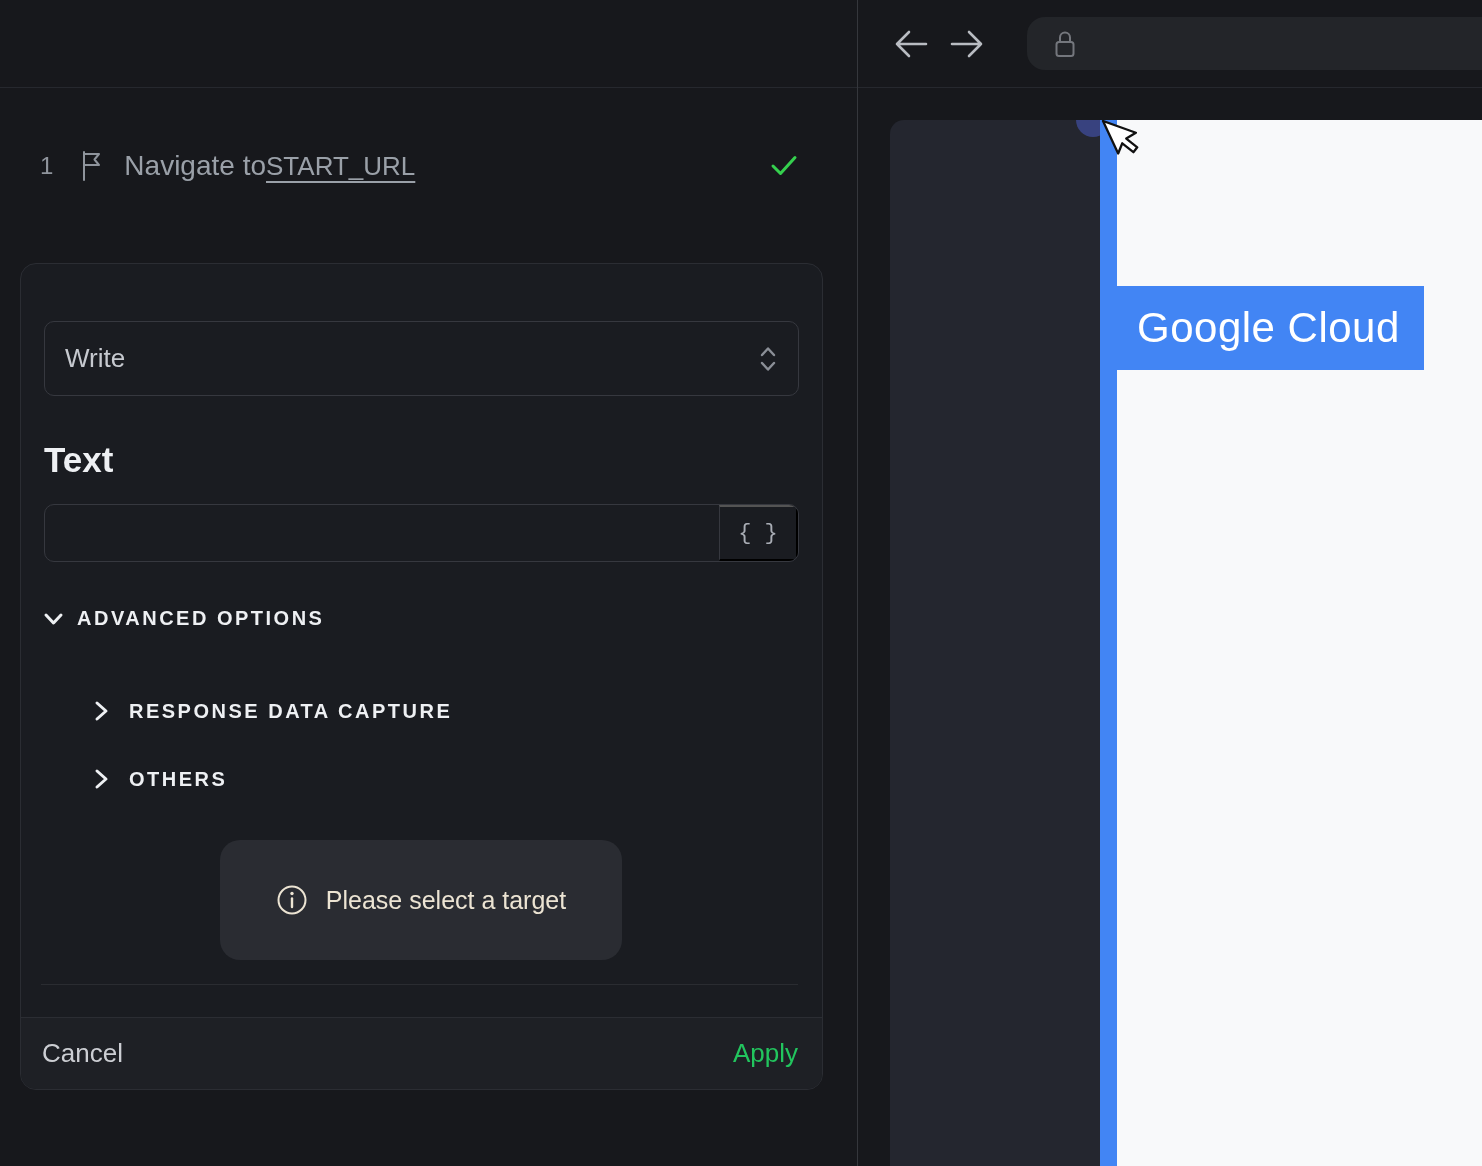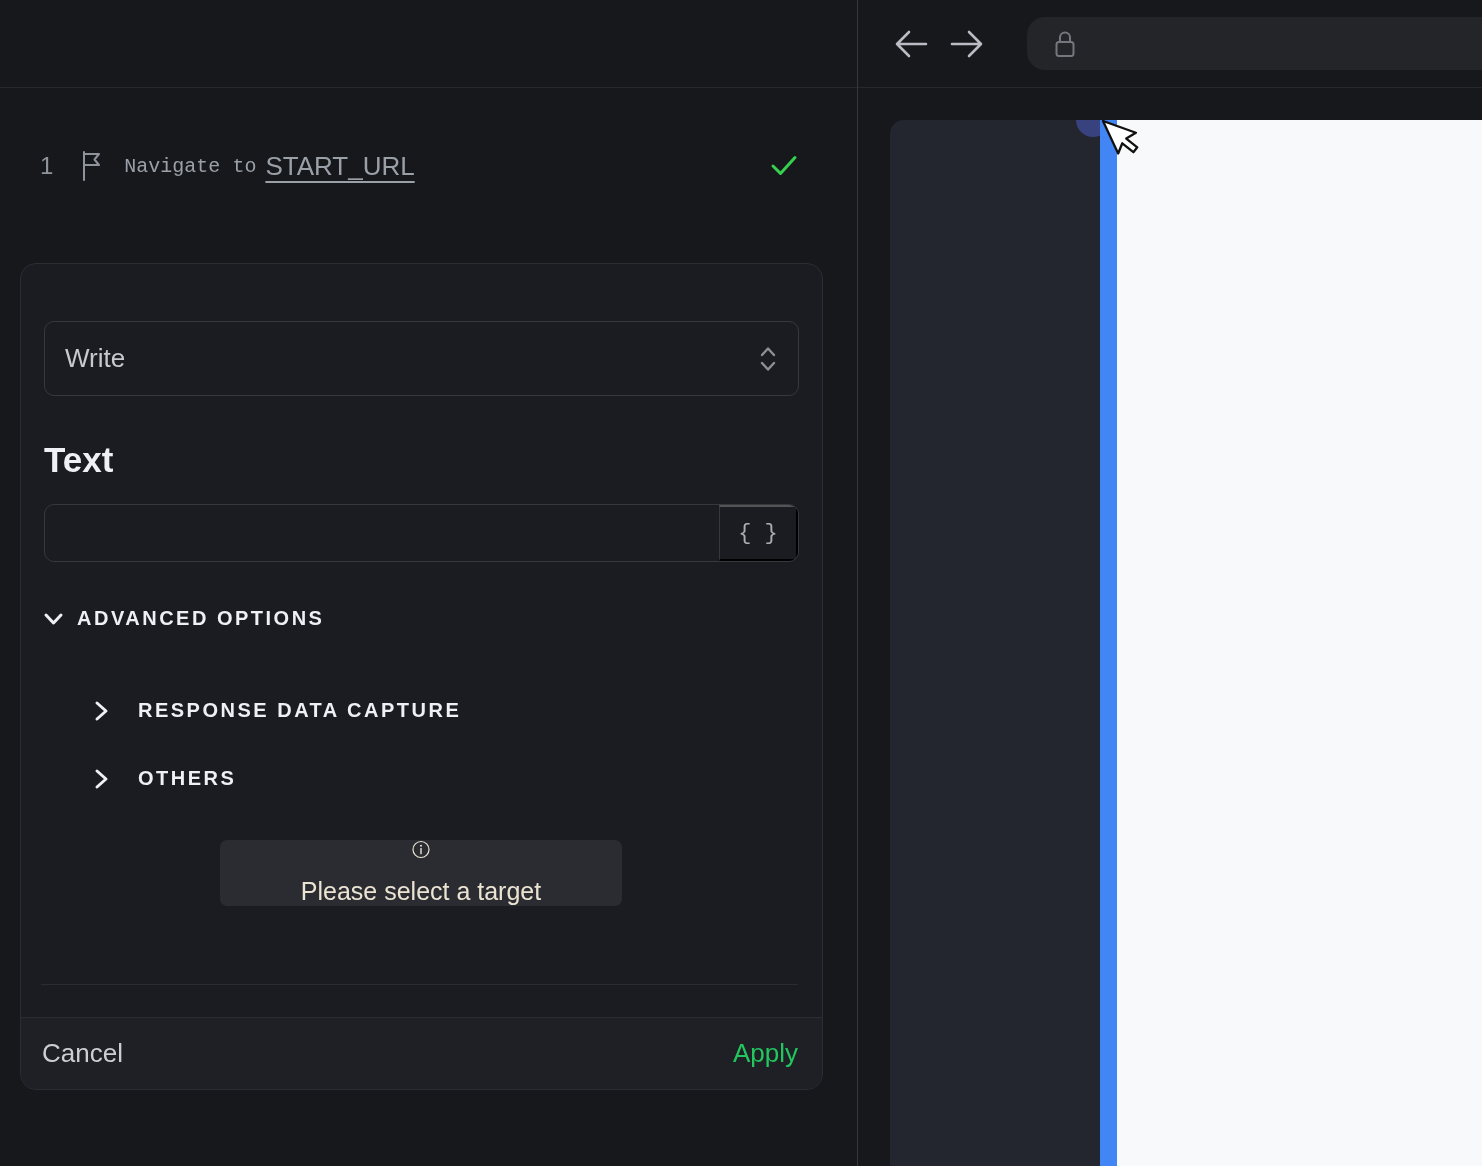--- a/index.html
+++ b/index.html
@@ -34,22 +34,22 @@
   
   .vdivider { position:absolute; left:857px; top:0; width:1px; height:1166px; background:#35373c; }
 
   
   .step-row {
     position:absolute; left:0; top:138px; width:857px; height:56px;
     display:flex; align-items:center;
   }
   .step-num { margin-left:40px; font-size:24px; color:#8f949c; }
   .flag-wrap { margin-left:27px; }
-  .step-text { margin-left:21px; font-size:20px; color:#9aa0a8;font-family:Liberation Mono, monospace; }
-  .step-link { font-size:26px; color:#9aa0a8; text-decoration:underline; text-underline-offset:6px; margin-left:9px; cursor:pointer;text-align:center; }
+  .step-text { margin-left:21px; font-size:28px; color:#9aa0a8; }
+  .step-link { font-size:26px; color:#9aa0a8; text-decoration:underline; text-underline-offset:6px; cursor:pointer;text-align:center; }
   .step-check { position:absolute; left:770px; top:16px; }
 
   
   .card {
     position:absolute; left:20px; top:263px; width:803px; height:827px;
     background:#1a1c21; border:1px solid #2b2d33; border-radius:16px;
   }
   .select {
     position:absolute; left:23px; top:57px; width:755px; height:75px;
     border:1px solid #36383f; border-radius:10px;
@@ -75,30 +75,30 @@
     font-size:22px; color:#a9adb5; cursor:pointer; background:transparent;
     font-family:"Liberation Mono", monospace;
   }
 
   .advanced-row {
     position:absolute; left:21px; top:343px;
     display:flex; align-items:center; gap:12px; cursor:pointer;
   }
   .section-row {
     position:absolute; left:70px;
-    display:flex; gap:27px; cursor:pointer;
+    display:flex; align-items:center; gap:18px; cursor:pointer;
   }
   .row-response { top:435px; }
   .row-others { top:503px; }
   .caps-label { font-size:20px; font-weight:700; letter-spacing:2.5px; color:#eef0f3; }
 
   .notice {
-    position:absolute; left:199px; top:576px; width:402px; height:66px;
-    background:#2a2c32; border-radius:7px;
-    display:flex; align-items:center; justify-content:center; gap:18px;flex-direction:column;
+    position:absolute; left:199px; top:576px; width:402px; height:120px;
+    background:#2a2c32; border-radius:20px;
+    display:flex; align-items:center; justify-content:center; gap:18px;
   }
   .notice-text { font-size:25px; color:#ece4d3; }
 
   .card-divider { position:absolute; left:20px; top:720px; width:757px; border-top:1px solid #2a2c31; }
 
   .card-footer {
     position:absolute; left:0; right:0; bottom:0; height:72px;
     background:#1e2025; border-top:1px solid #2b2d33;
     border-radius:0 0 15px 15px;
     display:flex; justify-content:space-between;
@@ -223,20 +223,23 @@
   <div class="card-footer">
     <button class="btn-cancel">Cancel</button>
     <button class="btn-apply">Apply</button>
   </div>
 </div>
 
 <div class="preview">
   <div class="preview-dot"></div>
   <div class="preview-stripe" style="background:#4285f4;"></div>
   <div class="preview-page"></div>
+  <div class="brand-banner" style="background:#4285f4;">
+    <span class="brand-text">Google Cloud</span>
+  </div>
   <div class="cursor-wrap">
     <svg width="52" height="52" viewBox="0 0 52 52">
       <g transform="translate(8,4) rotate(-25) scale(1.75)">
         <path d="M0 0 L0 20.5 L4.6 16.2 L8.2 23.5 L11.4 21.9 L7.8 14.7 L14.2 14 Z" fill="#ffffff" stroke="#111111" stroke-width="1.3" stroke-linejoin="round"></path>
       </g>
     </svg>
   </div>
 </div>
 
 </body></html>

